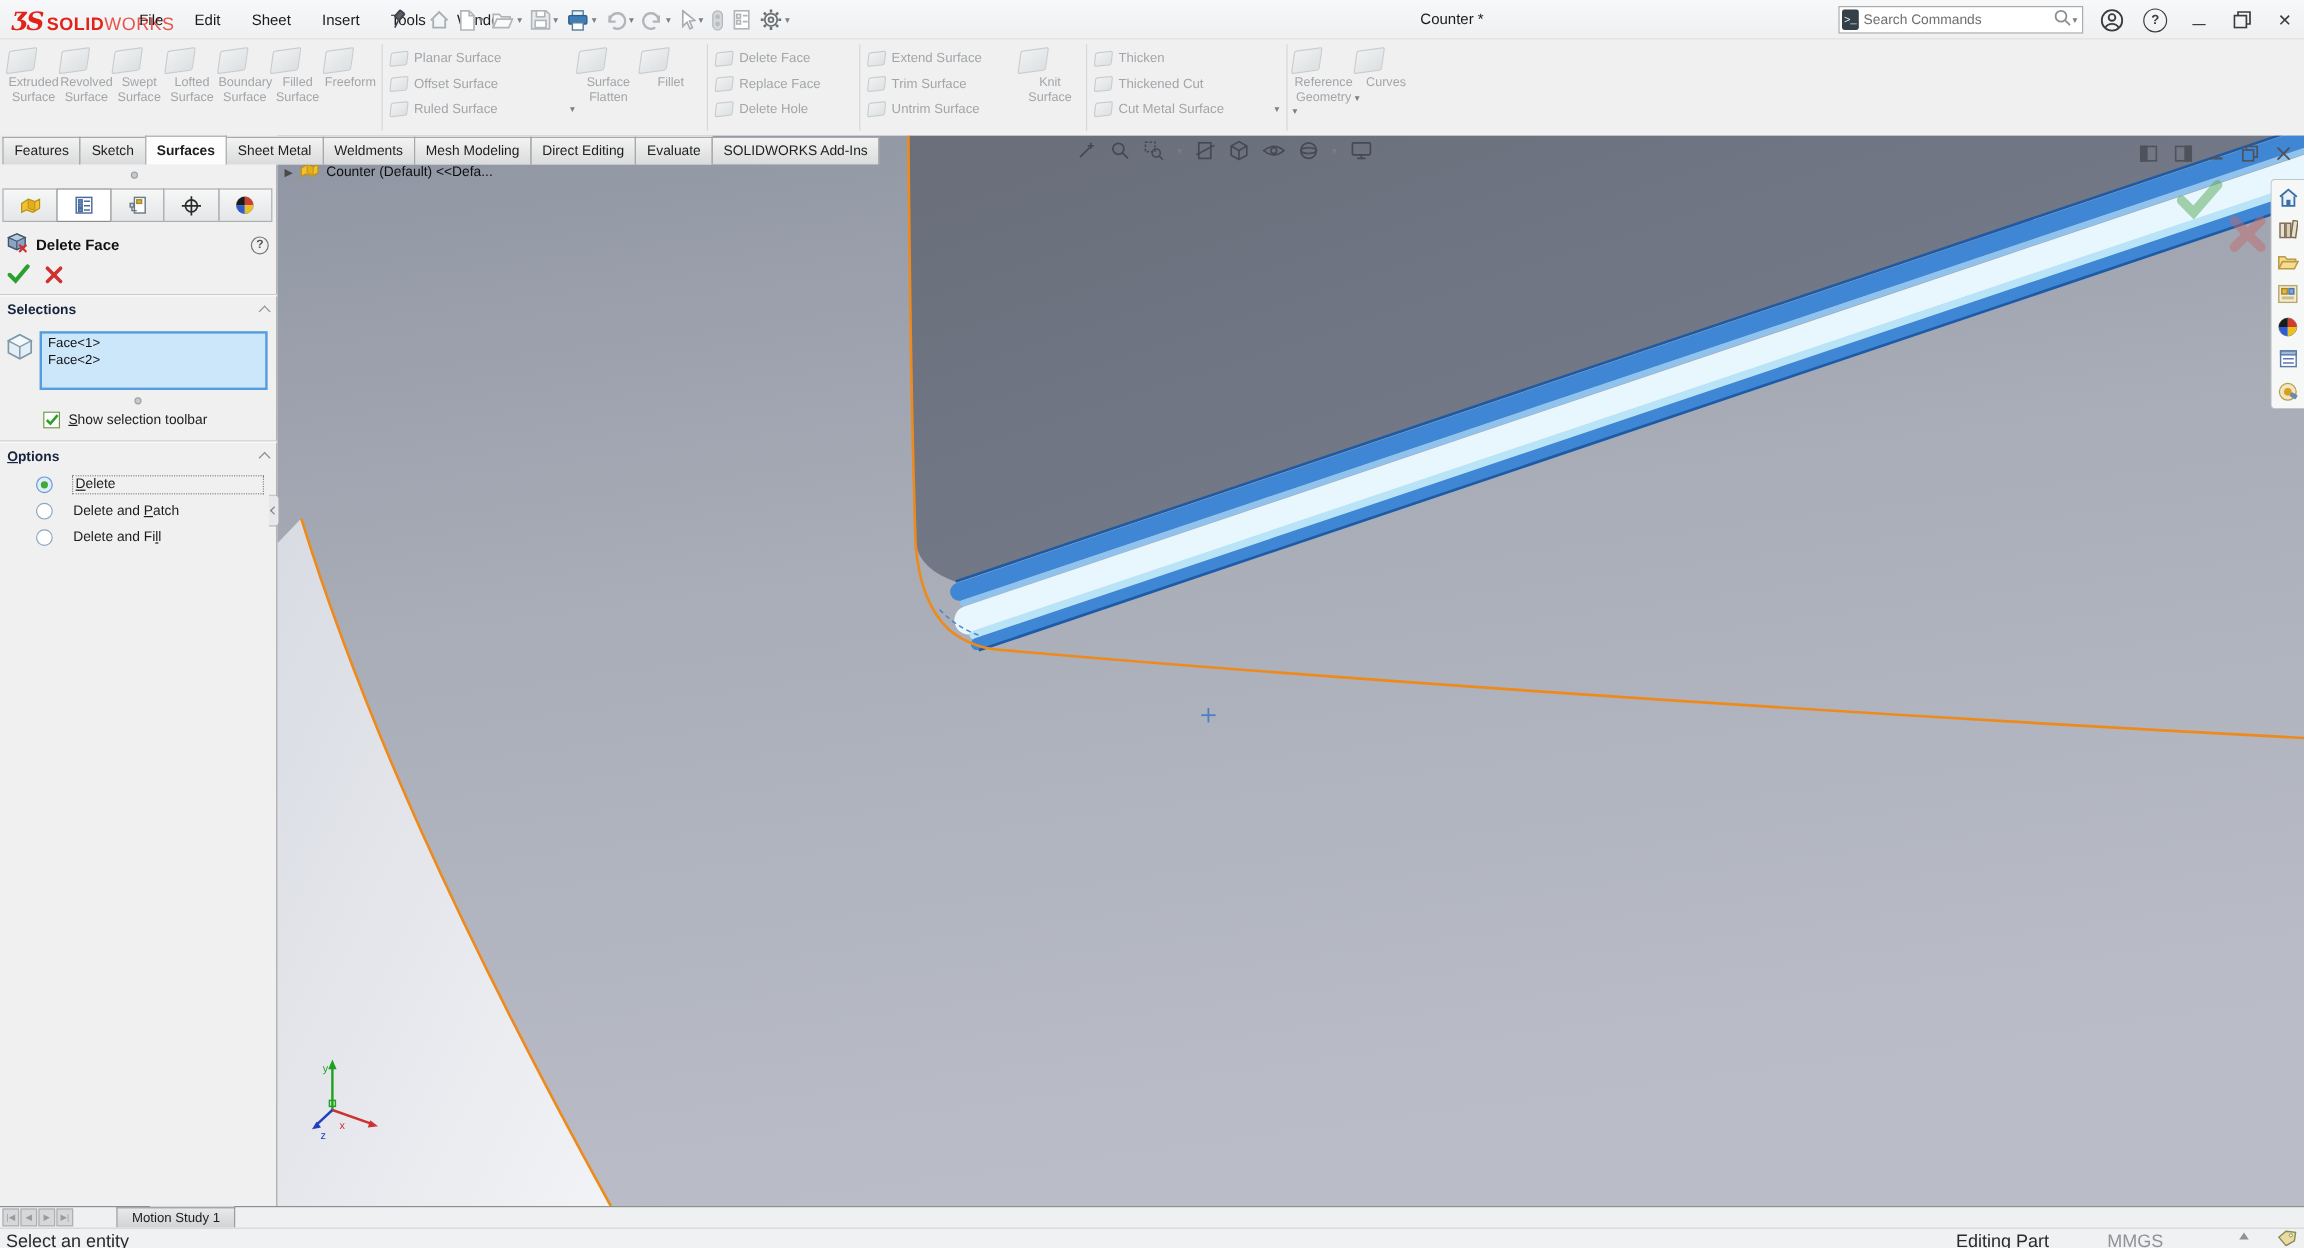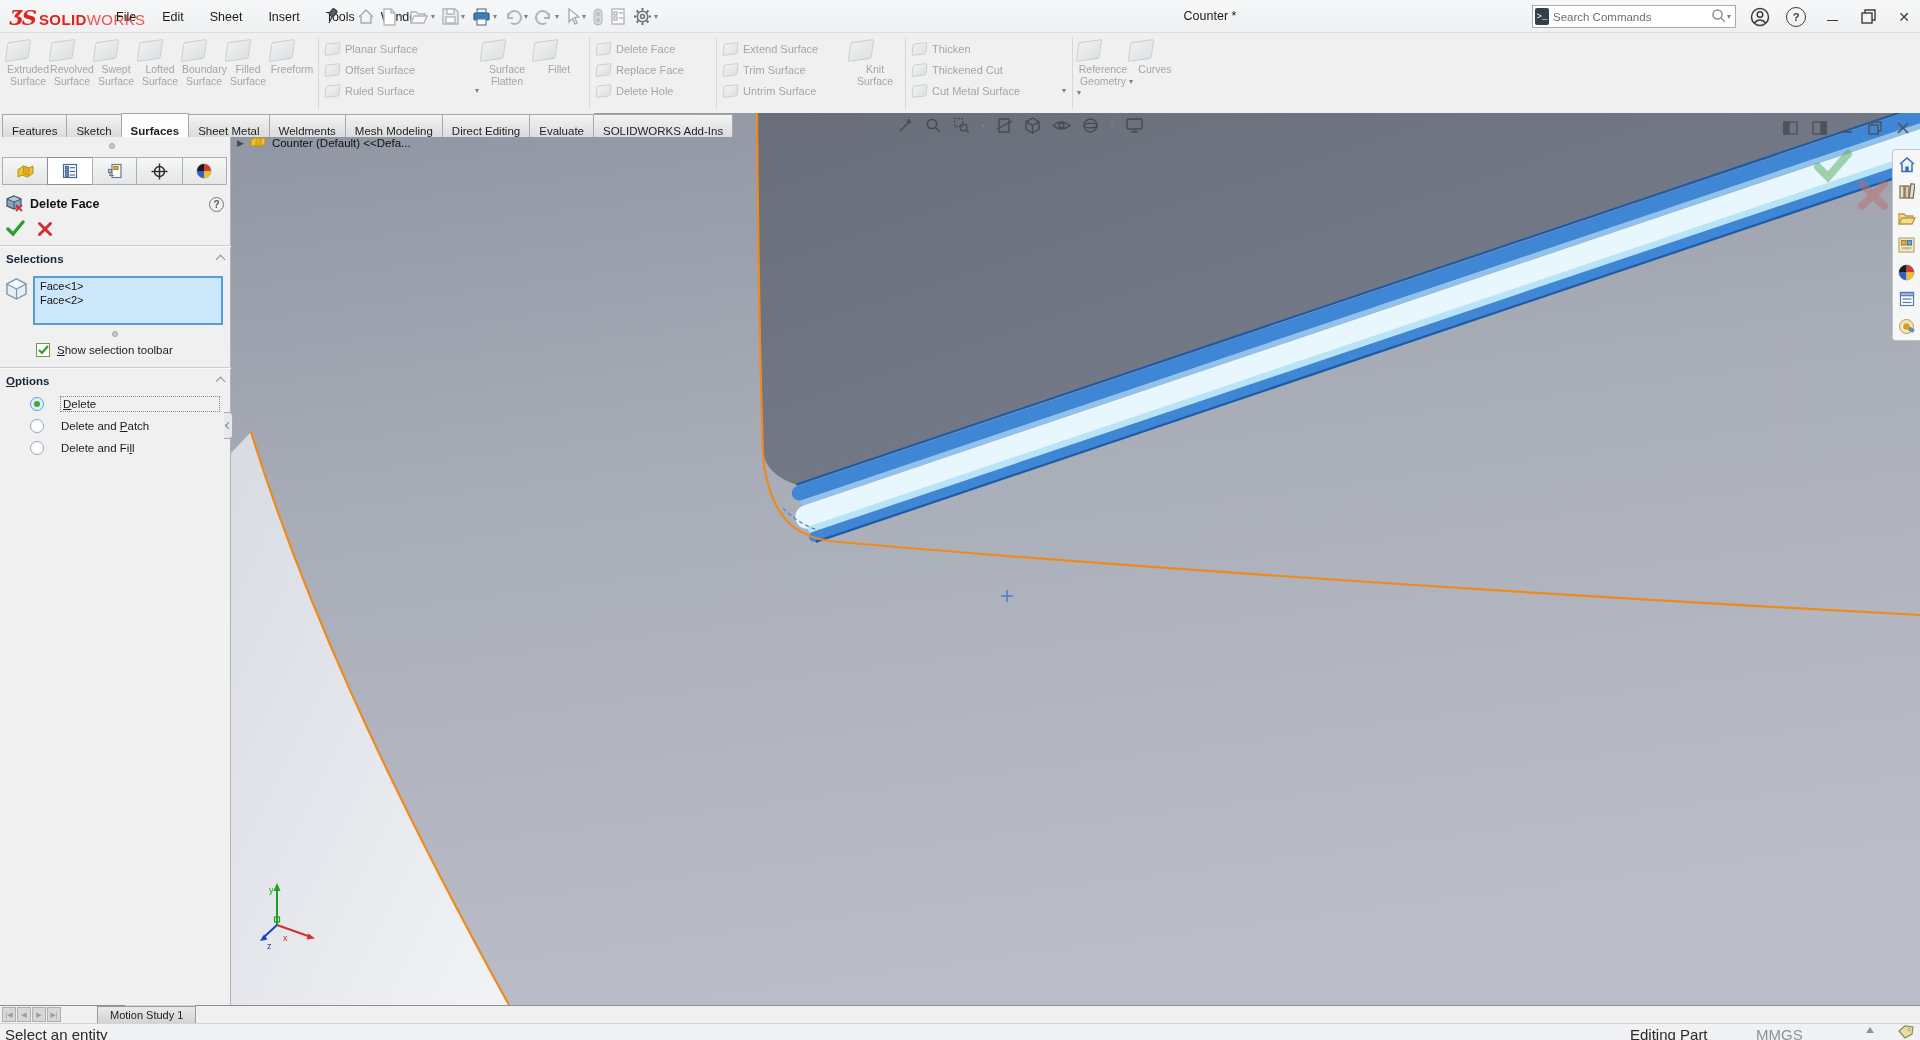--- a/index.html
+++ b/index.html
@@ -60,21 +60,21 @@
   .sbtn .dd { display:none; margin-left:auto; padding-left:10px; }
   .sbtn.has-arrow .dd { display:inline; }
   .g-planar { width:158px; } .g-face { width:118px; } .g-extend { width:128px; } .g-thicken { width:158px; }
   .ribbon-collapse { position:absolute; left:1897px; top:93px; width:12px; height:12px; }
   .chev-up { display:inline-block; width:7px; height:7px; border-top:1.6px solid #8b8f93;
              border-left:1.6px solid #8b8f93; transform:rotate(45deg); }
 
   
   .tabstrip { position:absolute; left:0; top:113px; width:594px; height:24px; background:#ebecec;
               display:flex; align-items:flex-end; padding-left:2px; z-index:5; }
-  .tab { height:23px; padding:0 9px; display:flex; align-items:flex-end; font-size:11.5px; color:#1e1e1e;
+  .tab { height:23px; padding:0 9px; display:flex; align-items:center; font-size:11.5px; color:#1e1e1e;
          background:linear-gradient(#f3f3f3,#dadbdc); border:1px solid #a8a8a8; border-bottom:none;
          margin-right:-1px; cursor:default; white-space:nowrap; }
   .tab.active { background:#fdfdfd; font-weight:bold; position:relative; z-index:2; height:24px; }
 
   
   .leftpanel { position:absolute; left:0; top:137px; width:231px; height:868px; background:#f0f0f1;
                border-right:1px solid #b3b3b3; z-index:4; }
   .grip-dot { width:6px; height:6px; border-radius:50%; background:#c7cacd; border:1px solid #9fa2a6; }
   .pgrip1 { position:absolute; left:109px; top:6px; }
   .ptabs { position:absolute; left:2px; top:20px; width:224px; height:28px; display:flex; }

